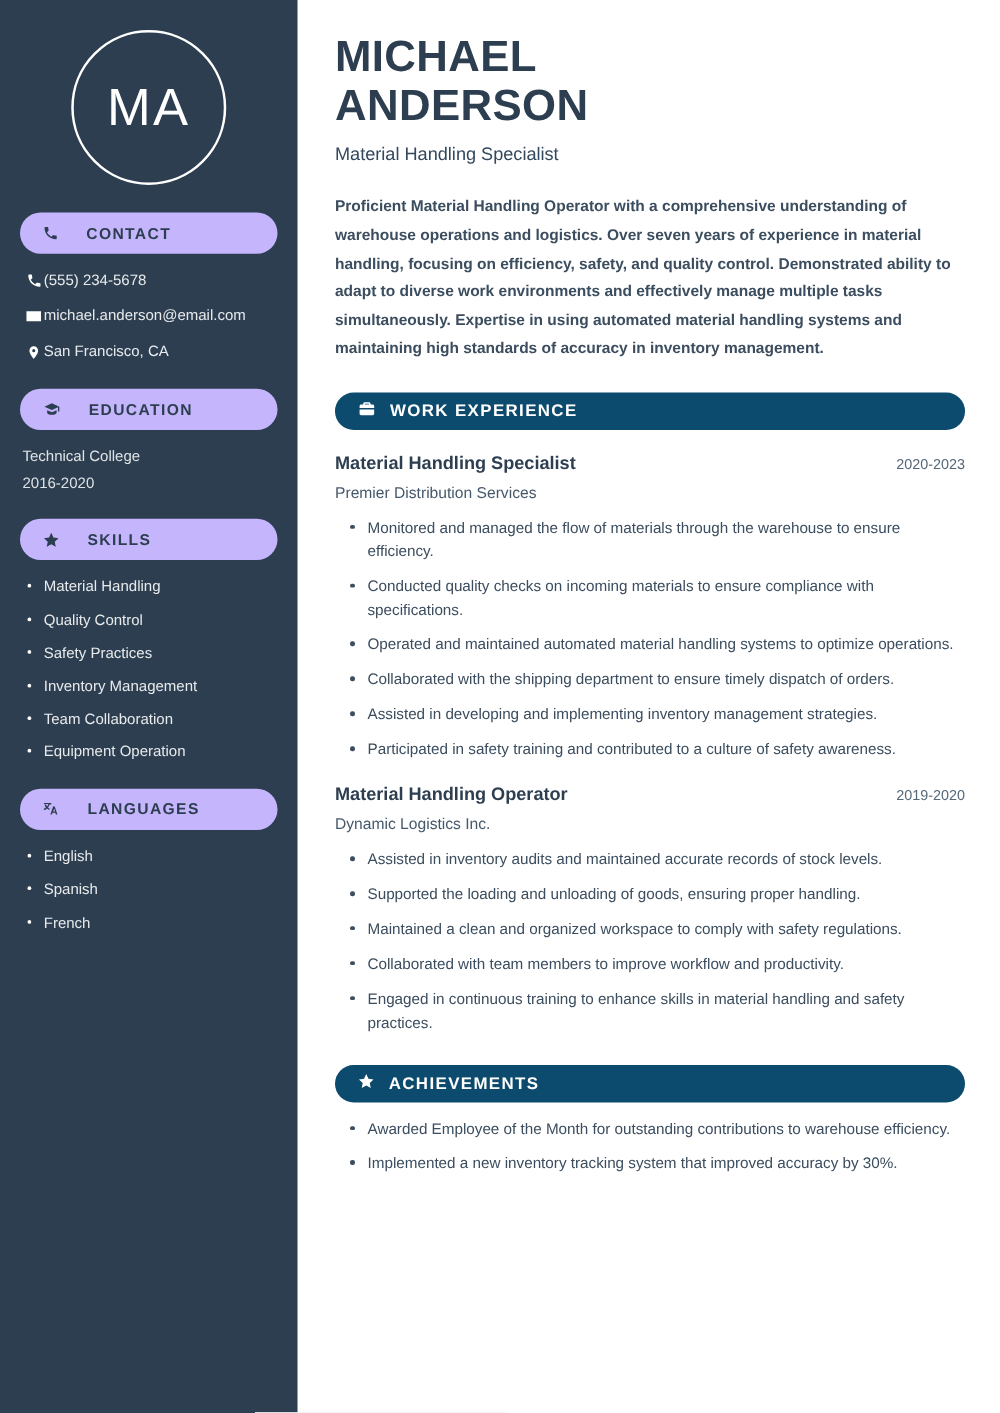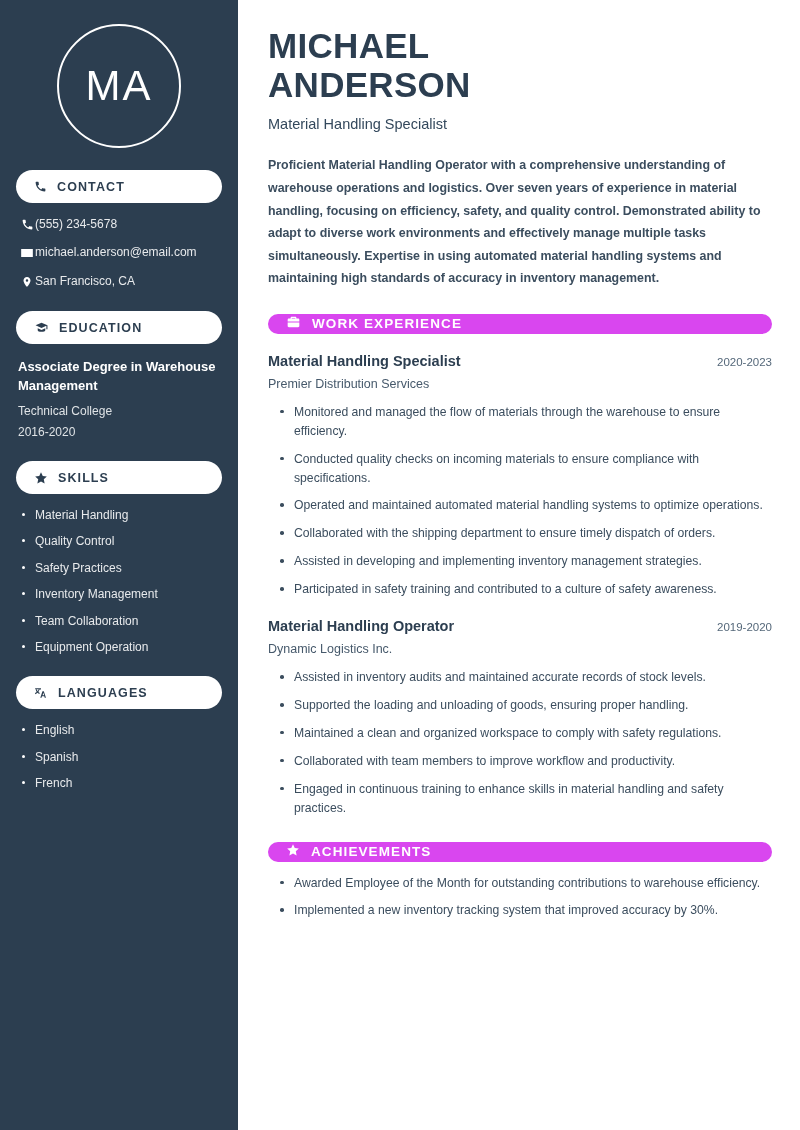--- a/index.html
+++ b/index.html
@@ -39,28 +39,28 @@
     display: flex;
     align-items: center;
     justify-content: center;
     font-size: 42px;
     letter-spacing: 2px;
     font-weight: 400;
     color: #ffffff;
   }
   .side-pill {
     margin-top: 22px;
-    background: #ffffff;
+    background: #c4b5fd;
     color: #2c3e50;
     border-radius: 20px;
     height: 33px;
     display: flex;
     align-items: center;
     padding-left: 18px;
-    gap: 10px;
+    gap: 22px;
     font-size: 12.5px;
     font-weight: bold;
     letter-spacing: 1.1px;
     text-align: center;
   }
   .side-pill svg { display: block; }
   .contact-list {
     margin-top: 14px;
   }
   .contact-row {
@@ -141,23 +141,23 @@
   .summary {
     font-size: 12.4px;
     line-height: 1.82;
     color: #3b4d5e;
     margin-top: 22px;
     text-align: left;
     font-weight: bold;
   }
   .sec-bar {
     margin-top: 24px;
-    background: #d946ef;
+    background: #0c4a6e;
     border-radius: 20px;
-    height: 20px;
+    height: 30px;
     display: flex;
     align-items: center;
     padding-left: 18px;
     gap: 11px;
     color: #ffffff;
     font-size: 13.5px;
     font-weight: bold;
     letter-spacing: 1.1px;
   }
   .exp { margin-top: 19px; }
@@ -255,21 +255,20 @@
 
     <div class="side-pill">
       <span>
         <svg width="15" height="13" viewBox="0 0 24 24" fill="#2c3e50">
             <path d="M12 3 1 8l11 5 9-4.1V15h2V8L12 3zM5 13.2V17c0 1.7 3.1 3 7 3s7-1.3 7-3v-3.8l-7 3.2-7-3.2z"></path>
           </svg>
       </span>
       <span>EDUCATION</span>
     </div>
     <div class="edu-block">
-      <div class="edu-degree">Associate Degree in Warehouse Management</div>
       <div class="edu-school">Technical College</div>
       <div class="edu-years">2016-2020</div>
     </div>
 
     <div class="side-pill">
       <span>
         <svg width="14" height="14" viewBox="0 0 24 24" fill="#2c3e50">
             <path d="M12 2l3 6.6 7 .9-5.2 4.8 1.4 7L12 17.8 5.8 21.3l1.4-7L2 9.5l7-.9L12 2z"></path>
           </svg>
       </span>

